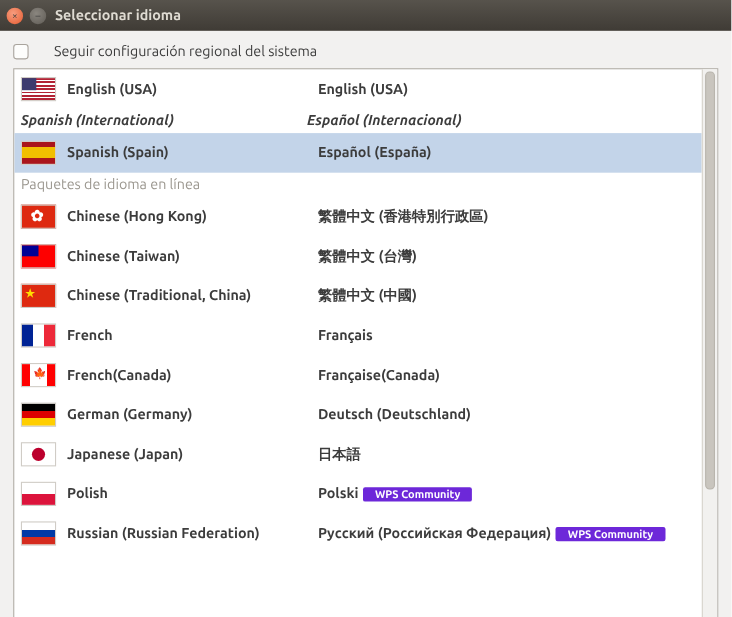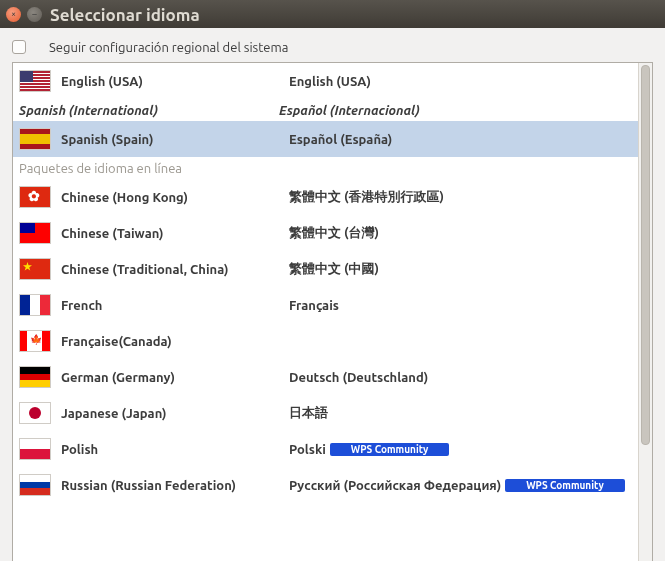--- a/index.html
+++ b/index.html
@@ -2,37 +2,37 @@
 <html><head>
 <meta charset="utf-8">
 <style>
 * { box-sizing: border-box; margin: 0; padding: 0; }
 body { font-family: "Ubuntu", "Liberation Sans", sans-serif; font-size: 13px; background: #f2f1f0; width: 665px; height: 561px; overflow: hidden; color: #3c3c3c; }
 .titlebar { height: 28px; background: linear-gradient(to bottom, #57534c, #3f3b35); display: flex; align-items: center; padding: 0 6px; gap: 8px; }
 .win-btns { display: flex; gap: 6px; }
 .win-btn { width: 15px; height: 15px; border-radius: 50%; display: flex; align-items: center; justify-content: center; font-size: 9px; color: #3a3a3a; }
 .win-close { background: radial-gradient(circle at 40% 35%, #f79d7f, #e55b2f); }
 .win-min { background: radial-gradient(circle at 40% 35%, #8a867f, #5f5b55); }
-.title-text { color: #dfdbd2; font-weight: bold; font-size: 17px; }
+.title-text { color: #dfdbd2; font-weight: bold; font-size: 13px; }
 .content { padding: 12px 12px 8px 12px; }
 .checkrow { display: flex; align-items: center; gap: 23px; margin-bottom: 8px; }
 .checkbox { width: 14px; height: 14px; border: 1px solid #a9a49d; border-radius: 3px; background: #fdfdfc; }
 .listbox { border: 1px solid #b0aca5; background: #fff; height: 549px; display: flex; }
 .rows { flex: 1; overflow: hidden; }
 .scrollbar-track { width: 14px; background: #f2f1ef; border-left: 1px solid #d8d4cd; position: relative; }
 .thumb { position: absolute; top: 2px; left: 2px; right: 2px; height: 380px; background: #c9c5be; border: 1px solid #b9b5ad; border-radius: 4px; }
 .row { display: flex; align-items: center; height: 36px; padding: 0 6px; gap: 10px; font-weight: bold; }
 .row.mini { height: 22px; font-weight: bold; gap: 0; font-style: italic; }
 .row.sel { background: #c3d4e9; }
 .flag { width: 32px; height: 22px; border: 1px solid #d0ccc6; flex-shrink: 0; position: relative; overflow: hidden; }
 .col-en { width: 218px; }
 .col-loc { flex: 1; display: flex; align-items: center; gap: 4px; }
 .mini .col-en { padding-left: 0; }
 .section-header { color: #9b978f; height: 22px; padding: 0 6px; display: flex; align-items: center; font-weight: normal; }
-.badge { background: #1d4ed8; color: #fff; font-size: 10px; padding: 1px 21px; border-radius: 2px; white-space: nowrap; }
+.badge { background: #6d28d9; color: #fff; font-size: 10px; padding: 1px 11px; border-radius: 2px; white-space: nowrap; }
 .footer { display: flex; justify-content: flex-end; gap: 8px; padding: 10px 12px 6px; }
 .btn { min-width: 82px; height: 29px; border: 1px solid #b6b2aa; border-radius: 4px; background: linear-gradient(to bottom, #fdfdfc, #ece9e4); font-size: 13px; color: #3c3c3c; cursor: pointer; }
 .btn.primary { background: linear-gradient(to bottom, #fbeee3, #f3ceb0); border-color: #d6a679; margin-top: 21px; }
 
 .f-usa { background: linear-gradient(to bottom, #b22234 7.7%, #fff 7.7% 15.4%, #b22234 15.4% 23.1%, #fff 23.1% 30.8%, #b22234 30.8% 38.5%, #fff 38.5% 46.2%, #b22234 46.2% 53.8%, #fff 53.8% 61.5%, #b22234 61.5% 69.2%, #fff 69.2% 76.9%, #b22234 76.9% 84.6%, #fff 84.6% 92.3%, #b22234 92.3%); }
 .f-usa::before { content: ""; position: absolute; top: 0; left: 0; width: 42%; height: 54%; background: #3c3b6e; }
 .f-es { background: linear-gradient(to bottom, #aa151b 25%, #f1bf00 25% 75%, #aa151b 75%); }
 .f-hk { background: #de2910; }
 .f-hk::after { content: "✿"; position: absolute; color: #fff; font-size: 14px; left: 8px; top: 1px; }
 .f-tw { background: #fe0000; }
@@ -111,20 +111,21 @@
         </div>
         <div class="row">
           <div class="flag f-fr"></div>
           <div class="col-en">French</div>
           <div class="col-loc">
             <span>Français</span>
           </div>
         </div>
         <div class="row">
           <div class="flag f-ca"></div>
+          <div class="col-en">French(Canada)</div>
           <div class="col-loc">
             <span>Française(Canada)</span>
           </div>
         </div>
         <div class="row">
           <div class="flag f-de"></div>
           <div class="col-en">German (Germany)</div>
           <div class="col-loc">
             <span>Deutsch (Deutschland)</span>
           </div>

